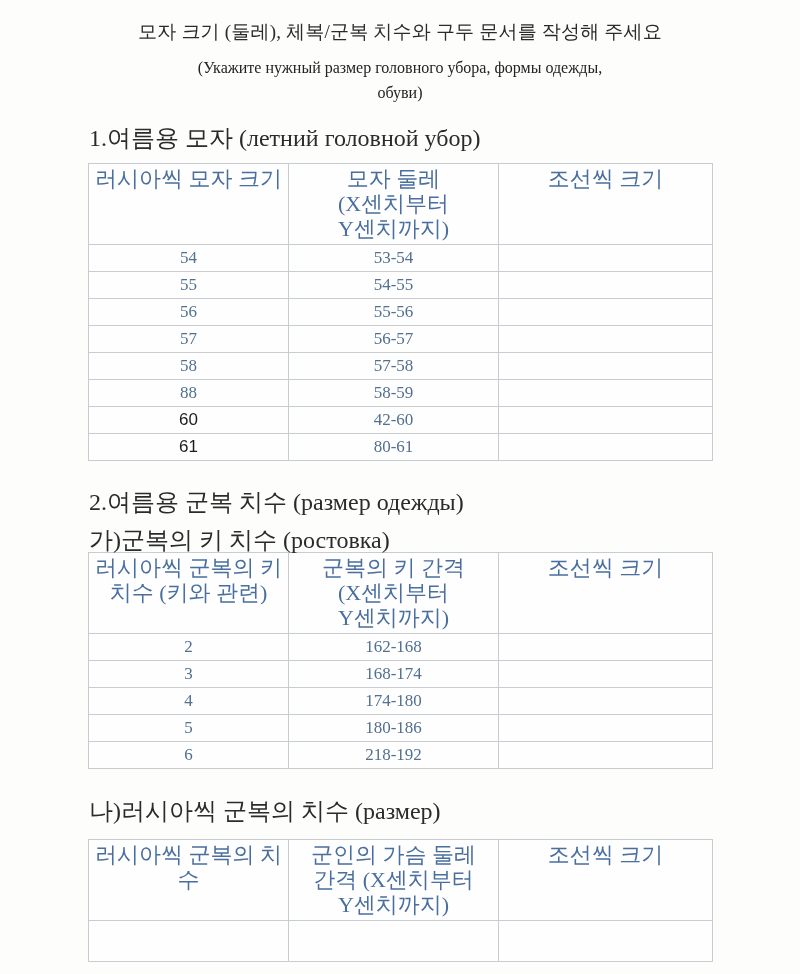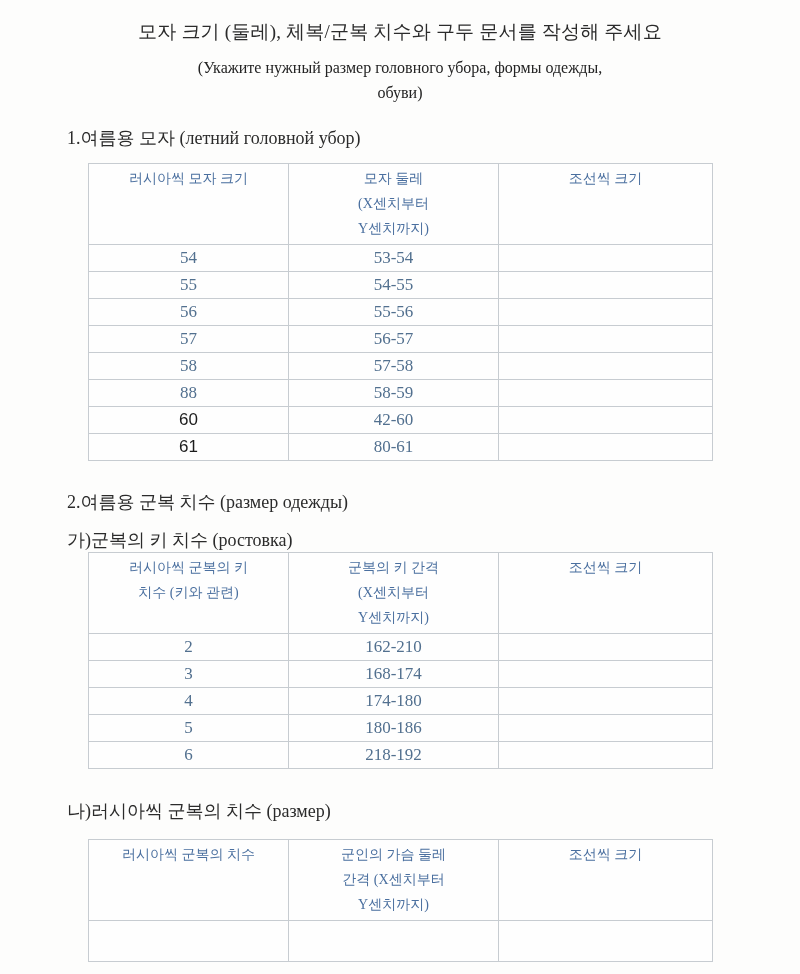--- a/index.html
+++ b/index.html
@@ -24,22 +24,22 @@
   }
   .doc-subtitle {
     margin-top: 10px;
     text-align: center;
     font-size: 16px;
     line-height: 25px;
     white-space: pre-line;
     color: #232323;
   }
   .sec-heading {
-    margin-left: 67px;
-    font-size: 18px;
+    margin-left: 89px;
+    font-size: 24px;
     line-height: 23px;
     color: #2b2b2b;
   }
   .h-sec1  { margin-top: 22px; }
   .h-sec2  { margin-top: 30px; }
   .h-sub-a { margin-top: 15px; }
   .h-sub-b { margin-top: 31px; }
 
   table.size-table {
     border-collapse: collapse;
@@ -53,21 +53,21 @@
   .t3 { margin-top: 16px; }
   .size-table th,
   .size-table td {
     border: 1px solid #c7ccd1;
     text-align: center;
     padding: 0;
   }
   .size-table th {
     font-weight: normal;
     color: #4a6f9f;
-    font-size: 14px;
+    font-size: 22px;
     line-height: 25px;
     vertical-align: top;
     padding-top: 2px;
     height: 78px;
     white-space: pre-line;
   }
   .size-table td {
     color: #52708f;
     font-size: 17px;
     height: 26px;
@@ -168,21 +168,21 @@
 치수 (키와 관련)</th>
       <th>군복의 키 간격
 (X센치부터
 Y센치까지)</th>
       <th>조선씩 크기</th>
     </tr>
   </thead>
   <tbody>
     <tr>
       <td>2</td>
-      <td>162-210</td>
+      <td>162-168</td>
       <td></td>
     </tr>
     <tr>
       <td>3</td>
       <td>168-174</td>
       <td></td>
     </tr>
     <tr>
       <td>4</td>
       <td>174-180</td>

